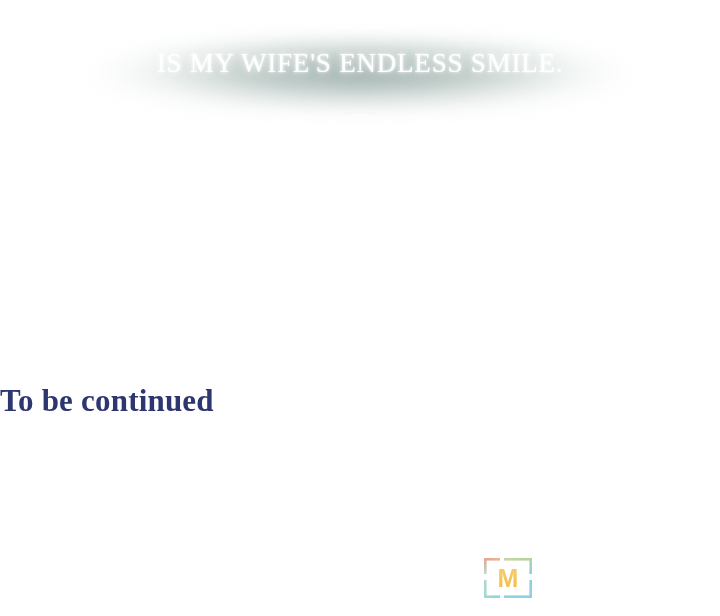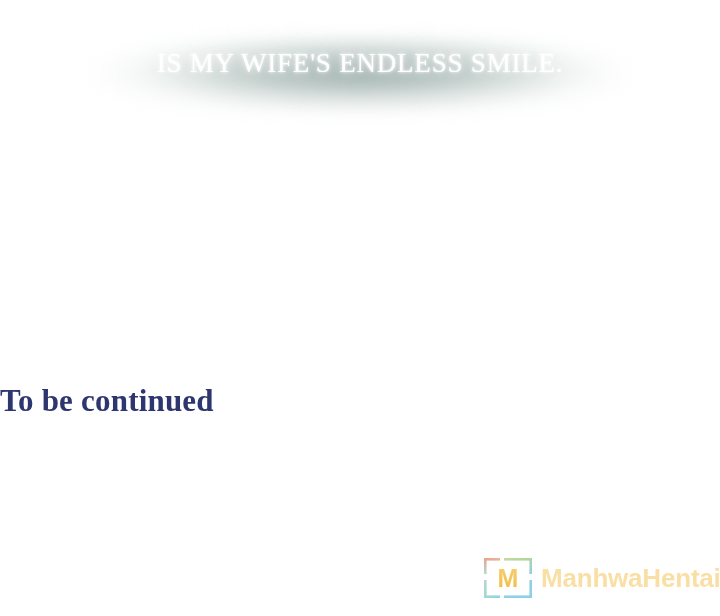--- a/index.html
+++ b/index.html
@@ -188,16 +188,15 @@
         <rect x="47.4" y="4" width="2.6" height="16" fill="url(#gRight)"></rect>
         <rect x="47.4" y="26" width="2.6" height="18" fill="url(#gRightB)"></rect>
 
         <rect x="2" y="41.4" width="16" height="2.6" fill="url(#gBot)"></rect>
         <rect x="22" y="41.4" width="28" height="2.6" fill="url(#gBotR)"></rect>
 
         <text x="26" y="33" text-anchor="middle" font-family="Liberation Sans, sans-serif" font-size="25" font-weight="bold" fill="url(#gM)">M</text>
       </svg>
     </div>
 
-    <div class="logo-word">ManhwaHentai</div>
   </div>
 
 </div>
 
 </body></html>

